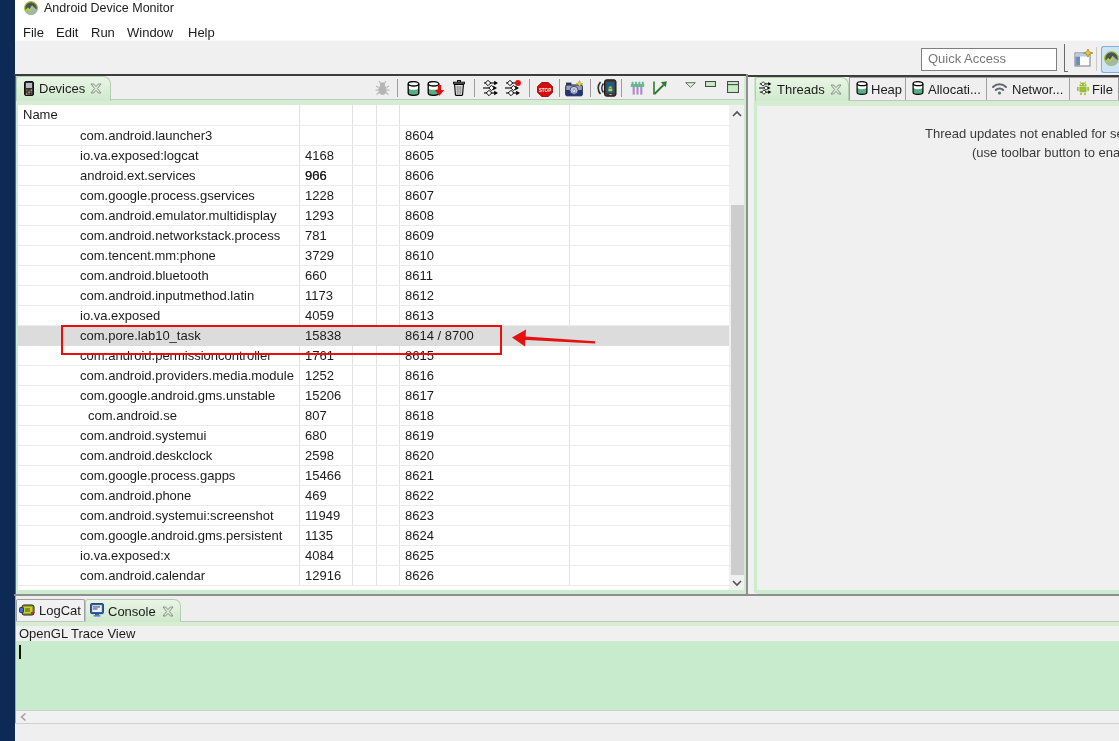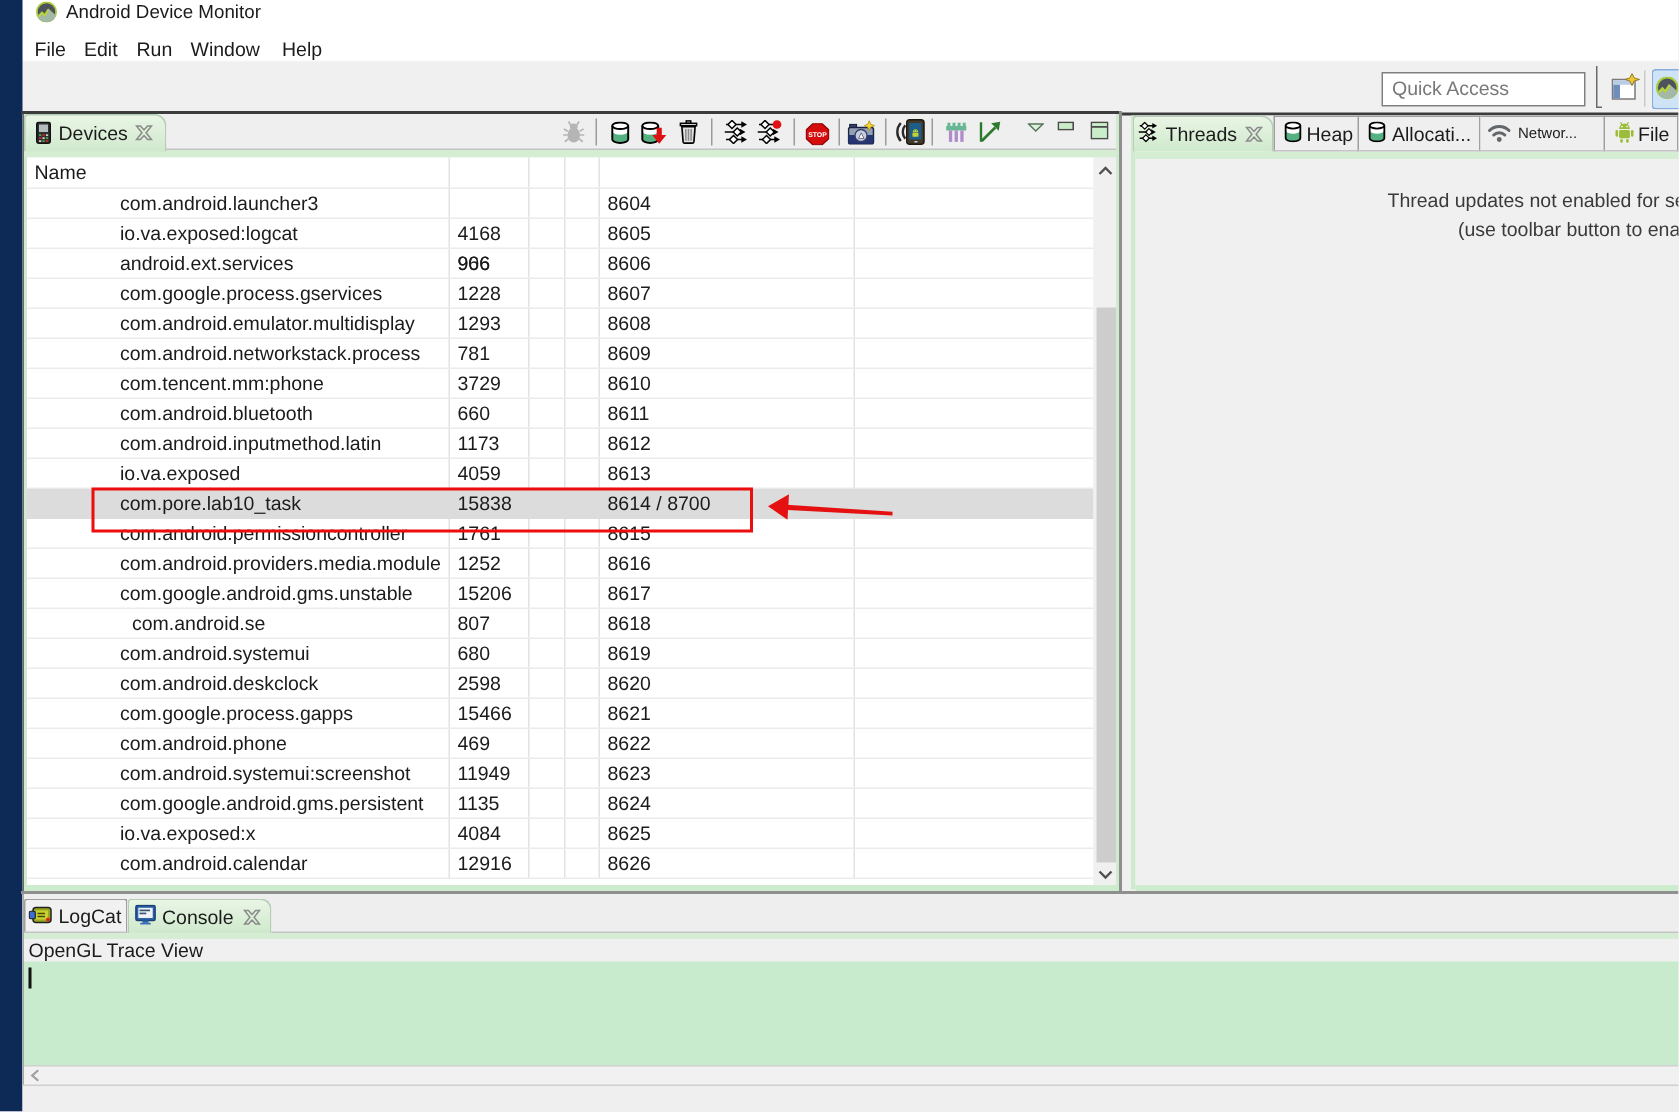--- a/index.html
+++ b/index.html
@@ -390,21 +390,21 @@
 <ellipse cx="6.5" cy="2.8" rx="5.3" ry="2.2" fill="#ffffff"></ellipse>
 <path d="M1.2 2.8 L1.2 12 A5.3 2.3 0 0 0 11.8 12 L11.8 2.8" fill="none" stroke="#000" stroke-width="1.3"></path>
 <ellipse cx="6.5" cy="2.8" rx="5.3" ry="2.2" fill="none" stroke="#000" stroke-width="1.3"></ellipse>
 </svg>
 <div class="txt" style="left:928px;top:83px;line-height:14px;font-size:13px;">Allocati...</div>
 <svg class="abs" style="left:991px;top:82px" width="17" height="13" viewBox="0 0 17 13">
 <path d="M2 5 A 9.2 9.2 0 0 1 15 5" fill="none" stroke="#63676b" stroke-width="2" stroke-linecap="round"></path>
 <path d="M4.8 8 A 5.2 5.2 0 0 1 12.2 8" fill="none" stroke="#63676b" stroke-width="2" stroke-linecap="round"></path>
 <circle cx="8.5" cy="11" r="1.6" fill="#63676b"></circle>
 </svg>
-<div class="txt" style="left:1012px;top:83px;line-height:14px;font-size:10px;">Networ...</div>
+<div class="txt" style="left:1012px;top:83px;line-height:14px;font-size:13px;">Networ...</div>
 <svg class="abs" style="left:1076px;top:81px" width="14" height="15" viewBox="0 0 14 15">
 <g fill="#9cbd3a">
 <path d="M3.4 5 A 3.6 3.6 0 0 1 10.6 5 Z"></path>
 <rect x="3.4" y="5.6" width="7.2" height="5.6" rx="1"></rect>
 <rect x="1" y="5.7" width="1.7" height="4.4" rx="0.85"></rect>
 <rect x="11.3" y="5.7" width="1.7" height="4.4" rx="0.85"></rect>
 <rect x="4.2" y="11.6" width="1.7" height="2.6" rx="0.85"></rect>
 <rect x="8.1" y="11.6" width="1.7" height="2.6" rx="0.85"></rect>
 </g>
 <line x1="4.4" y1="0.6" x2="5.4" y2="2.2" stroke="#9cbd3a" stroke-width="0.9"></line>

